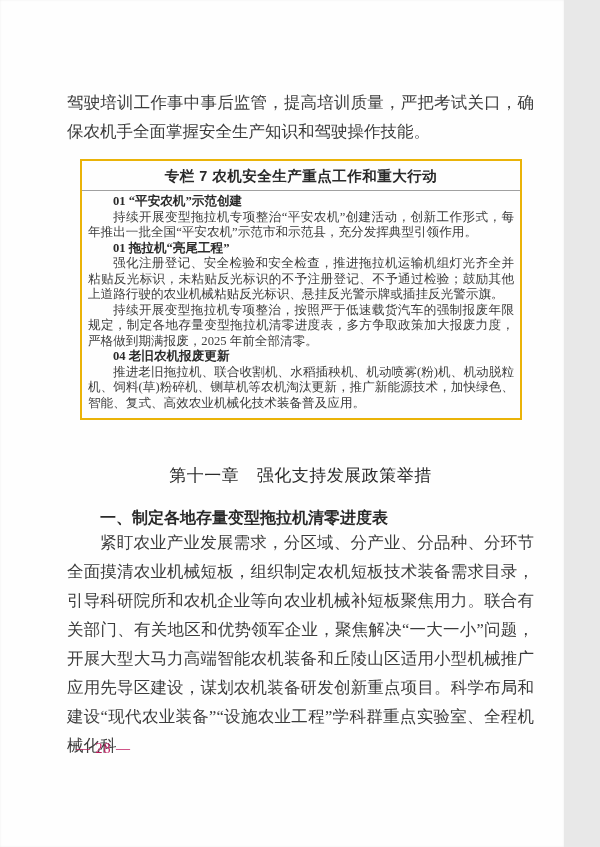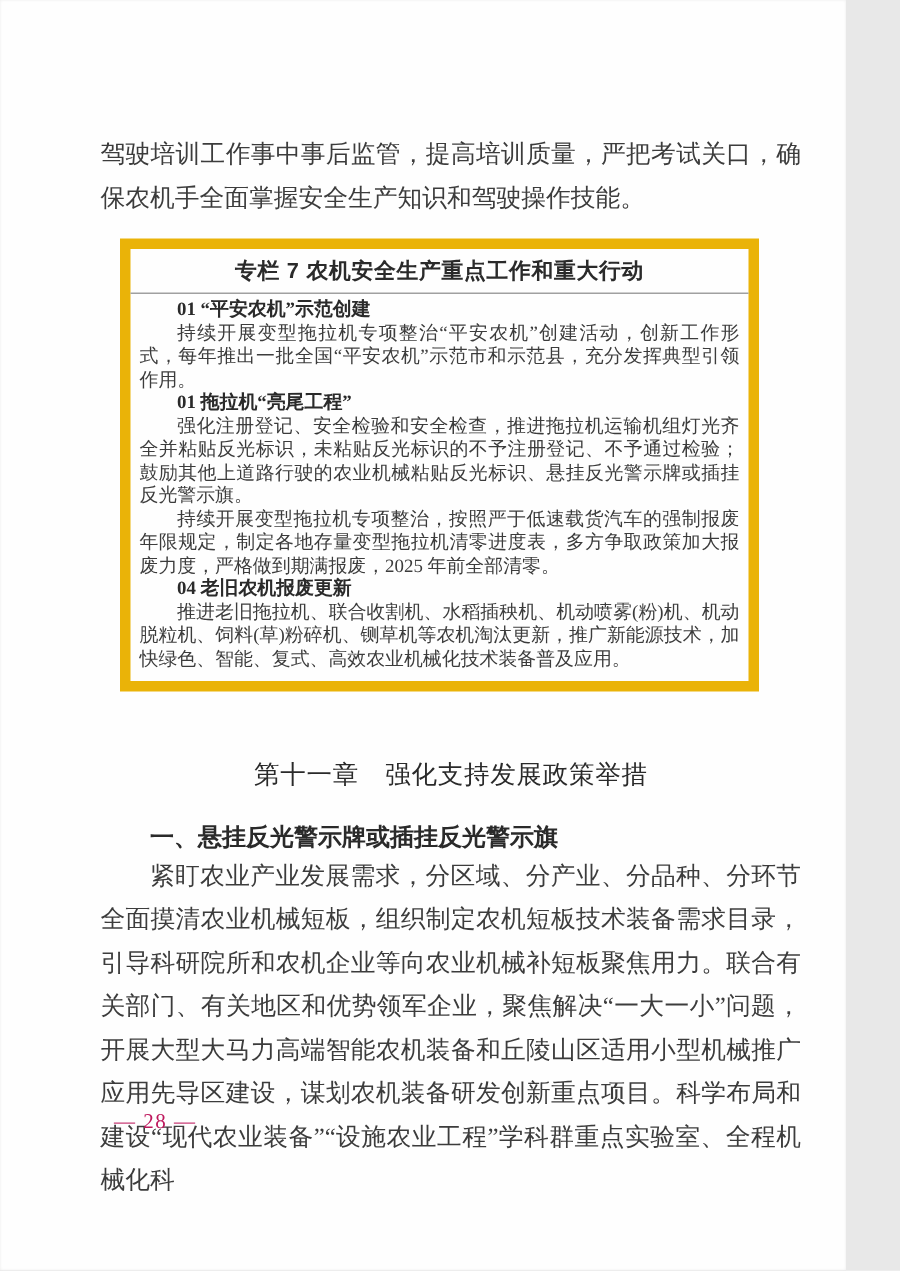--- a/index.html
+++ b/index.html
@@ -28,22 +28,22 @@
     margin: 0;
     font-size: 16.5px;
     line-height: 29px;
     text-align: justify;
     color: #3c3c3c;
   }
   .body-para { margin-top: 0; }
   .indent-2em { text-indent: 33px; }
 
   .panel {
-    margin: 13px 28px 0 13px;
-    border: 7px solid #eab308;
+    margin: 13px 12px 0 13px;
+    border: 2px solid #eab308;
     background: #fefefe;
   }
   .panel-header {
     text-align: center;
     font-family: "Liberation Sans", "DejaVu Sans", sans-serif;
     font-weight: bold;
     font-size: 14.5px;
     line-height: 18px;
     padding: 6px 4px 5px;
     border-bottom: 1px solid #a0a0a0;
@@ -119,20 +119,20 @@
         <p class="item-body">持续开展变型拖拉机专项整治，按照严于低速载货汽车的强制报废年限规定，制定各地存量变型拖拉机清零进度表，多方争取政策加大报废力度，严格做到期满报废，2025 年前全部清零。</p>
 
         <p class="item-heading">04 老旧农机报废更新</p>
         <p class="item-body">推进老旧拖拉机、联合收割机、水稻插秧机、机动喷雾(粉)机、机动脱粒机、饲料(草)粉碎机、铡草机等农机淘汰更新，推广新能源技术，加快绿色、智能、复式、高效农业机械化技术装备普及应用。</p>
 
       </div>
     </div>
 
     <h1 class="chapter">第十一章　强化支持发展政策举措</h1>
 
-    <h2 class="section">一、悬挂反光警示牌或插挂反光警示旗</h2>
+    <h2 class="section">一、制定各地存量变型拖拉机清零进度表</h2>
 
     <p class="body-text body-para indent-2em">紧盯农业产业发展需求，分区域、分产业、分品种、分环节全面摸清农业机械短板，组织制定农机短板技术装备需求目录，引导科研院所和农机企业等向农业机械补短板聚焦用力。联合有关部门、有关地区和优势领军企业，聚焦解决“一大一小”问题，开展大型大马力高端智能农机装备和丘陵山区适用小型机械推广应用先导区建设，谋划农机装备研发创新重点项目。科学布局和建设“现代农业装备”“设施农业工程”学科群重点实验室、全程机械化科</p>
 
   </div>
 
   <div class="page-number">— 28 —</div>
 </div>
 
 </body></html>

